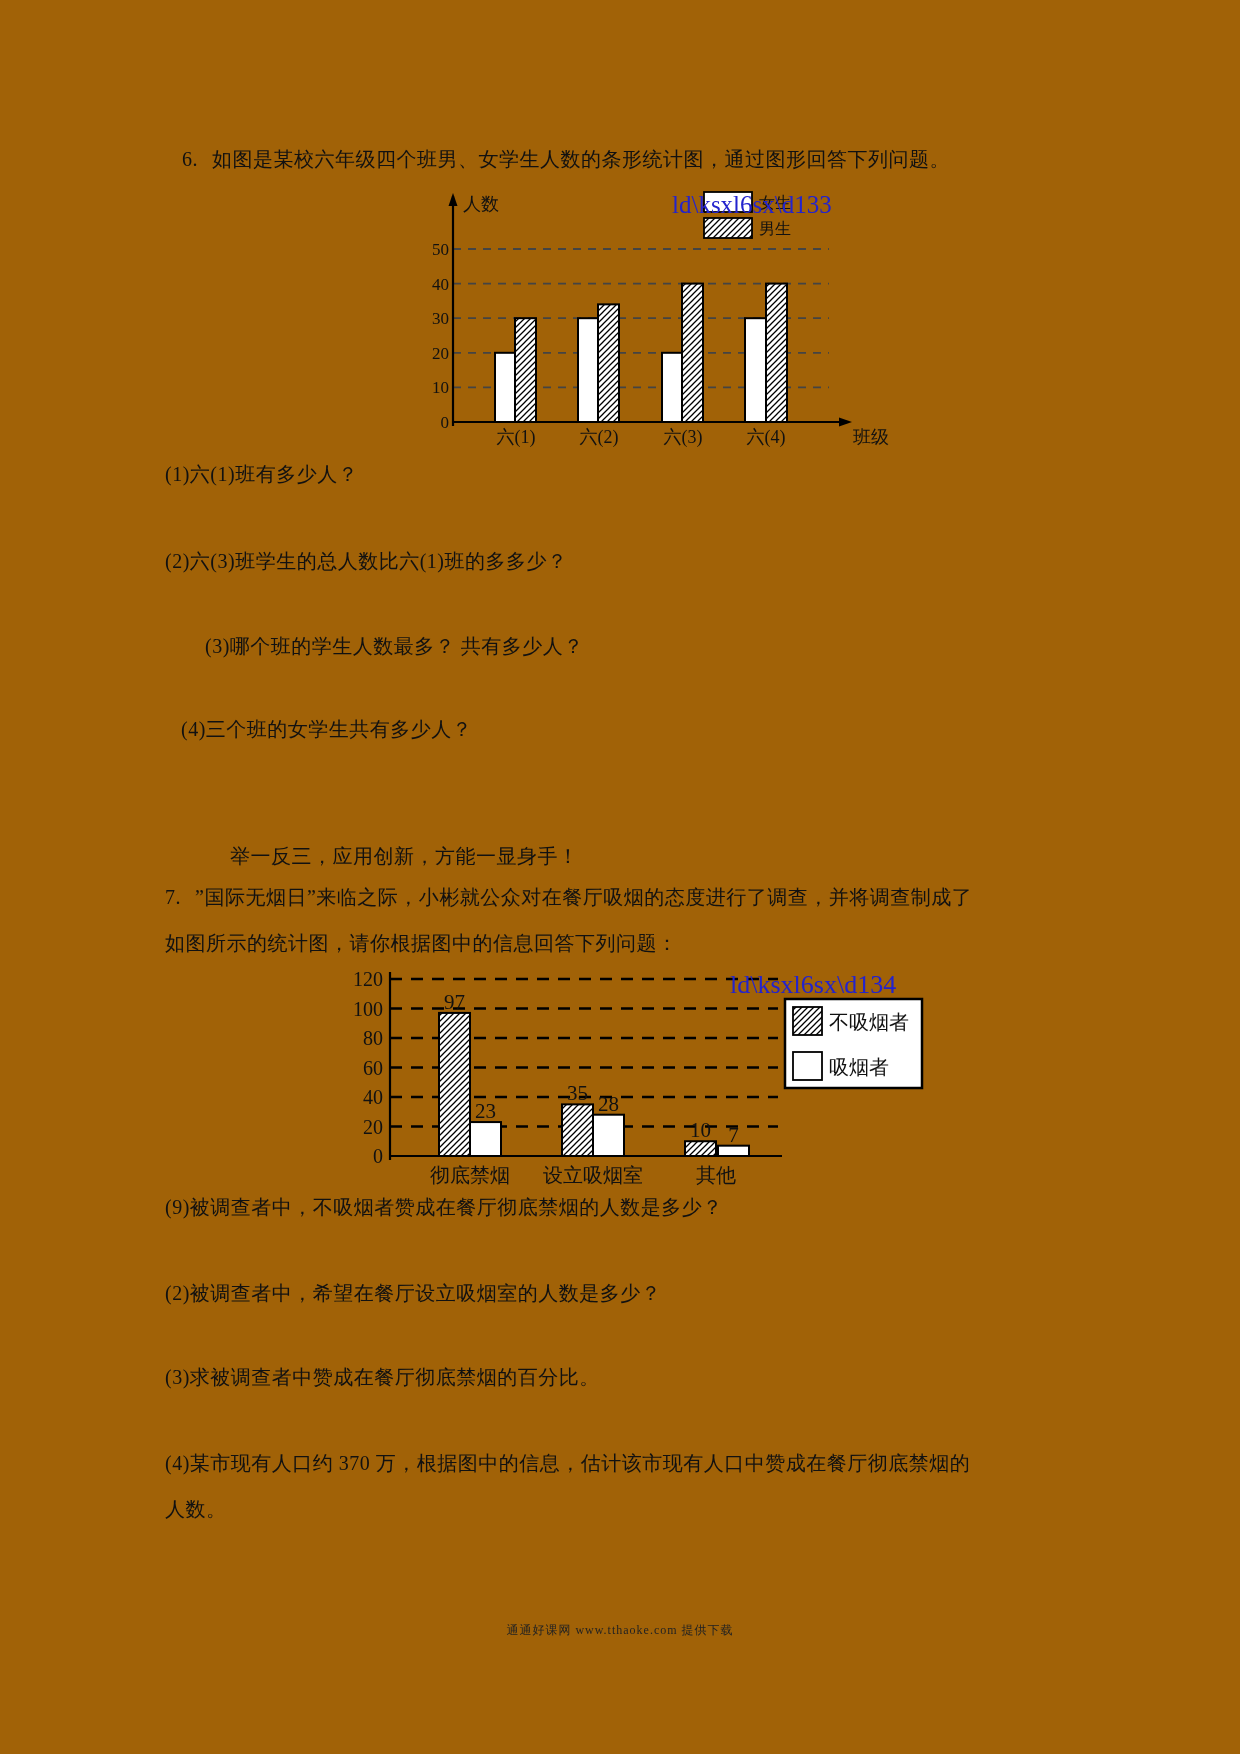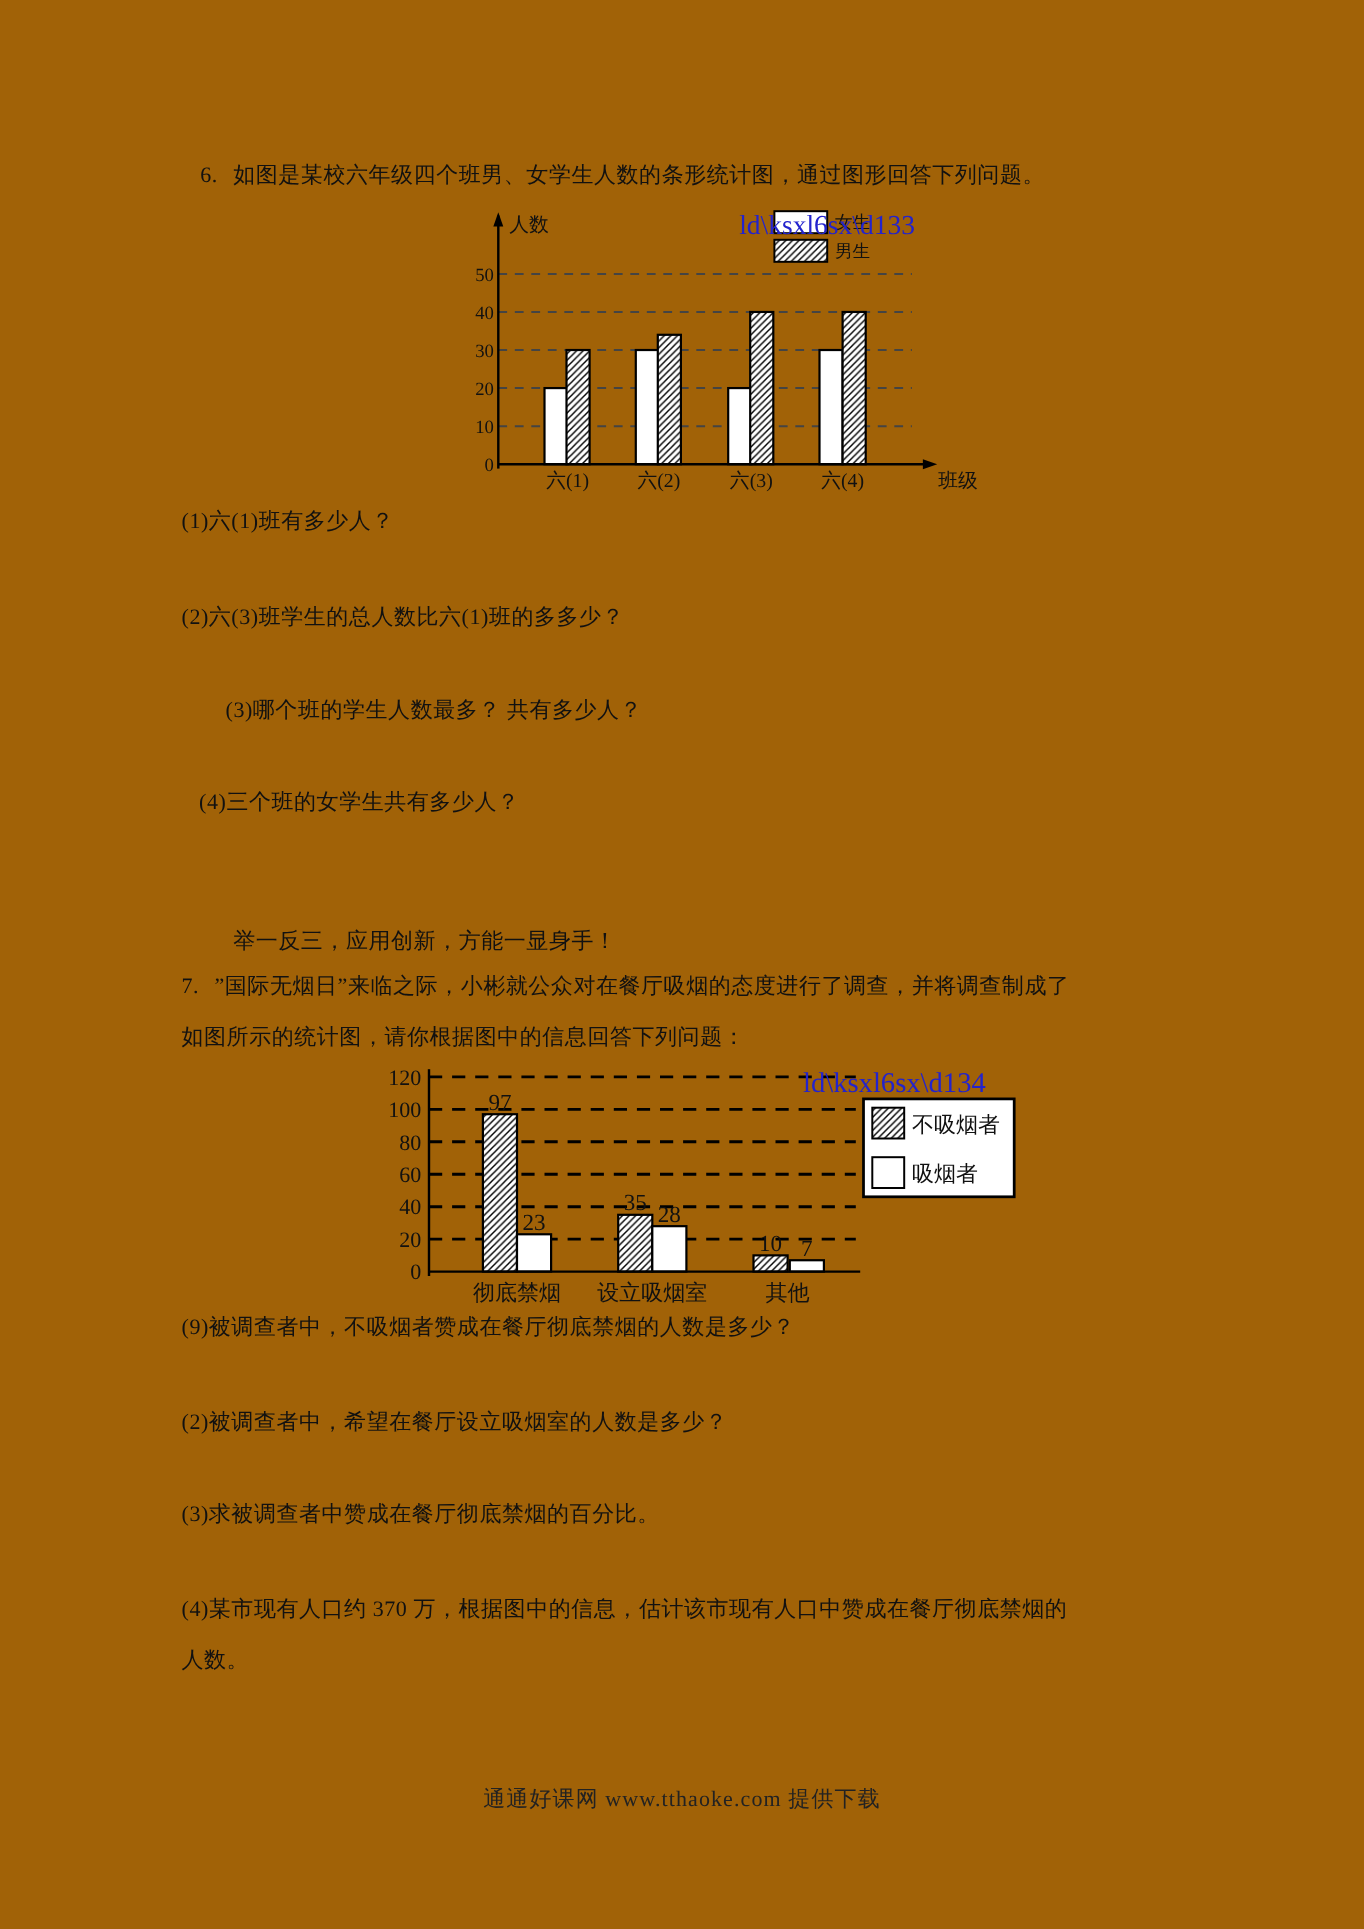--- a/index.html
+++ b/index.html
@@ -12,21 +12,21 @@
     font-family:"Liberation Serif","DejaVu Serif",serif;
     font-size:20px;
     overflow:hidden;
   }
   .abs{position:absolute;}
   .qline{line-height:26px;letter-spacing:0.5px;white-space:nowrap;}
   .para{line-height:46px;letter-spacing:0.5px;}
   .num{margin-right:14px;}
   .footer{
     position:absolute;left:0;top:1622px;width:100%;
-    text-align:center;font-size:20px;color:#222;letter-spacing:1px;
+    text-align:center;font-size:12px;color:#222;letter-spacing:1px;
   }
   svg{position:absolute;overflow:visible;}
   svg text{font-family:"Liberation Serif","DejaVu Serif",serif;}
 </style>
 </head>
 <body>
 
 <div class="page">
 
   <div class="abs qline" style="left:182px;top:146px;">
@@ -74,21 +74,21 @@
       <rect x="311" y="38" width="48" height="20" fill="url(#chart1-hatch)" stroke="#000" stroke-width="1.8"></rect>
       <text x="366" y="53.6" font-size="16" fill="#111">男生</text>
       <text x="279" y="33" font-size="25" fill="#2323cd">ld\ksxl6sx\d133</text>
     </svg>
 
   <div class="abs qline" style="left:165px;top:461px;">(1)六(1)班有多少人？</div>
   <div class="abs qline" style="left:165px;top:548px;">(2)六(3)班学生的总人数比六(1)班的多多少？</div>
   <div class="abs qline" style="left:165px;top:633px;margin-left:40px;">(3)哪个班的学生人数最多？ 共有多少人？</div>
   <div class="abs qline" style="left:181px;top:716px;text-align:center;">(4)三个班的女学生共有多少人？</div>
 
-  <div class="abs qline" style="left:212px;top:843px;">举一反三，应用创新，方能一显身手！</div>
+  <div class="abs qline" style="left:230px;top:843px;">举一反三，应用创新，方能一显身手！</div>
 
   <div class="abs para" style="left:165px;top:874px;width:820px;">
     <span class="num">7.</span><span>”国际无烟日”来临之际，小彬就公众对在餐厅吸烟的态度进行了调查，并将调查制成了如图所示的统计图，请你根据图中的信息回答下列问题：</span>
   </div>
 
   <svg id="chart2" width="600" height="248" style="left:335px;top:952px;">
       <defs>
         <pattern id="chart2-hatch" patternUnits="userSpaceOnUse" width="6" height="6">
           <rect width="6" height="6" fill="#fff"></rect>
           <path d="M-1,1 L1,-1 M-1,7 L7,-1 M5,7 L7,5" stroke="#000" stroke-width="1.3"></path>

